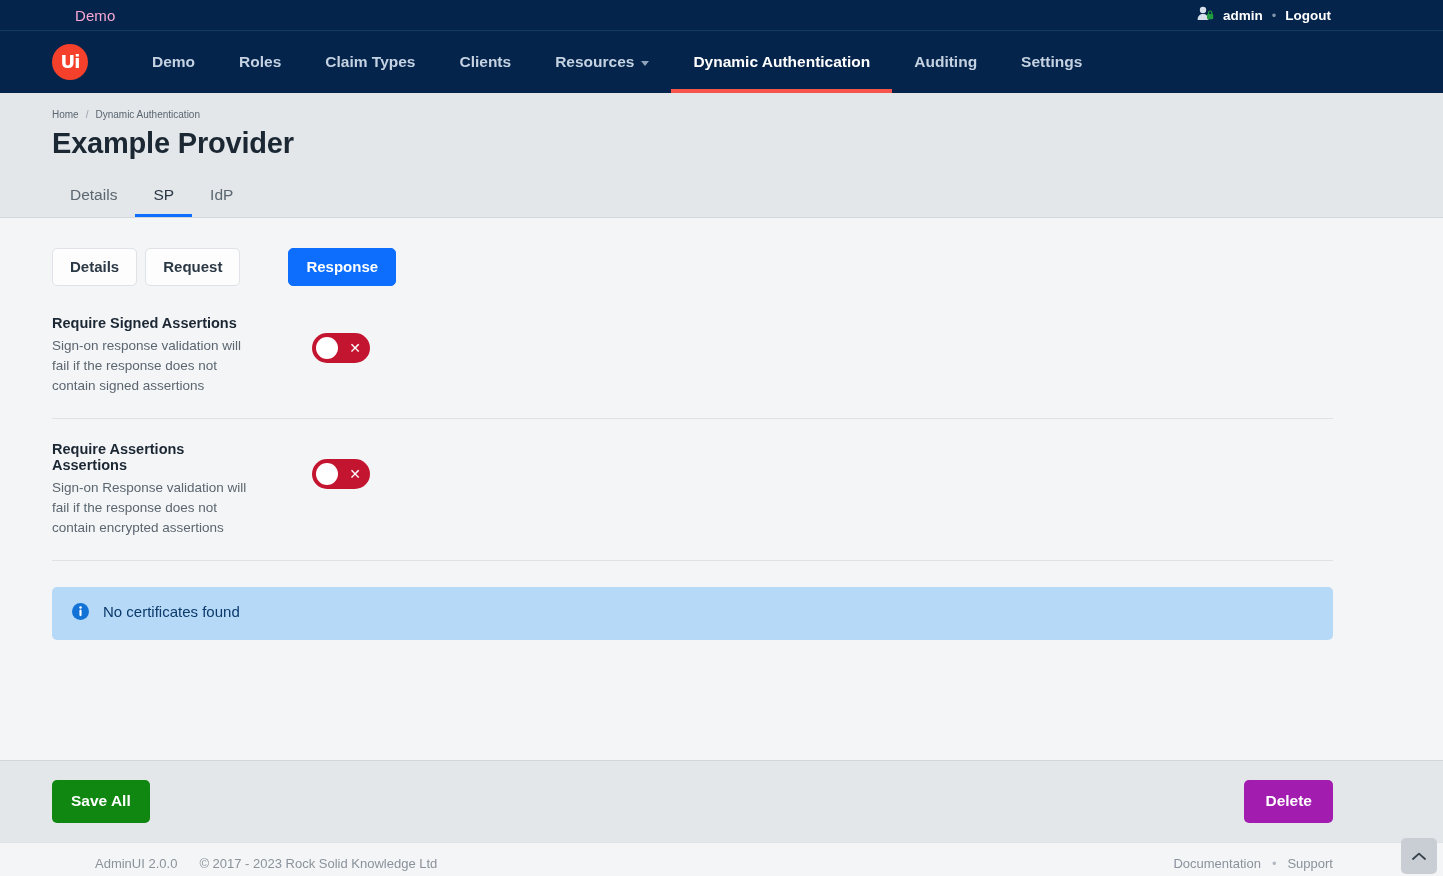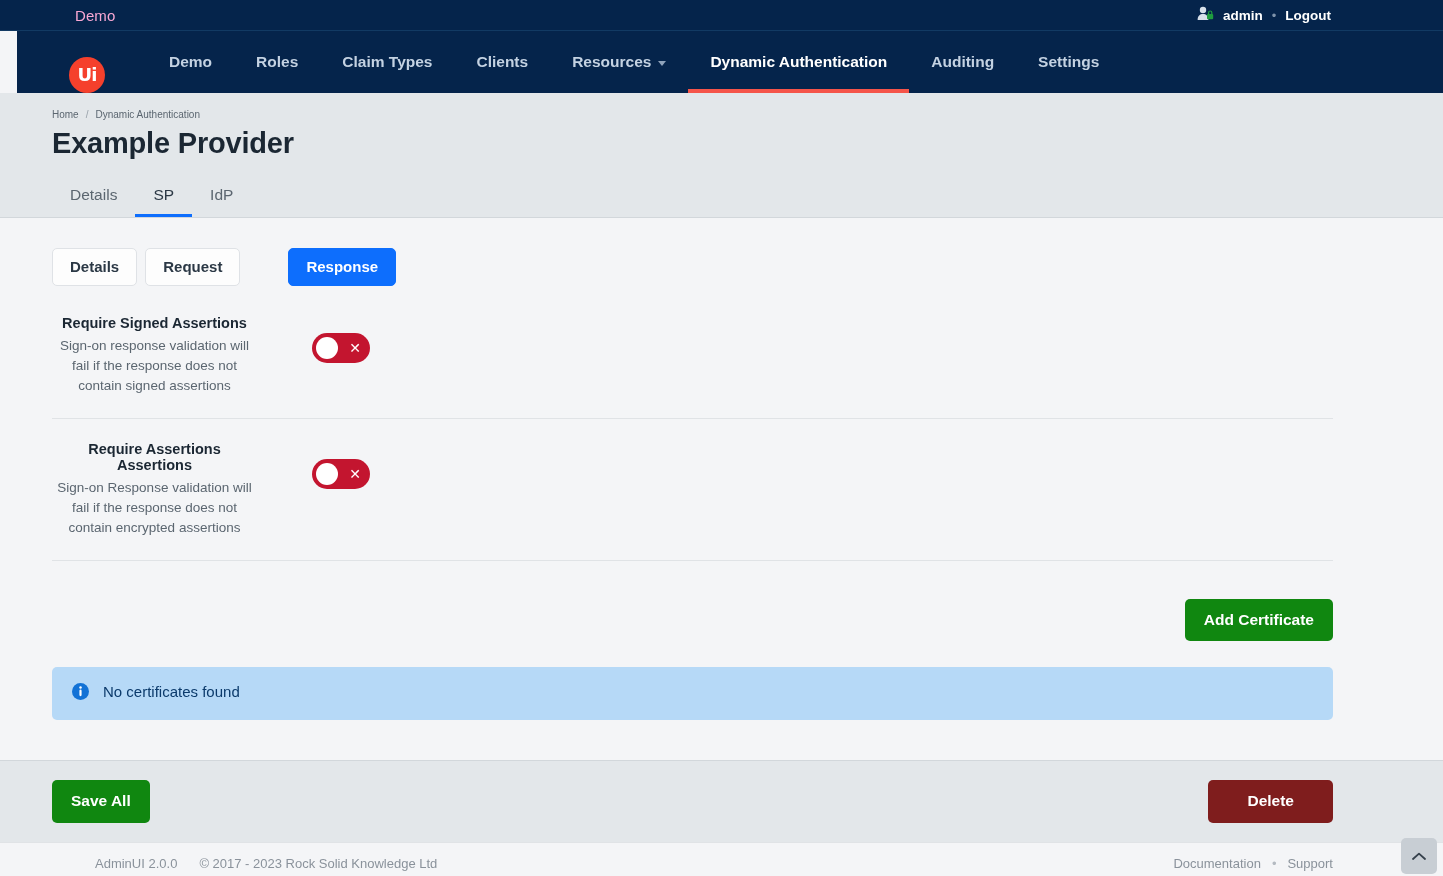--- a/index.html
+++ b/index.html
@@ -50,23 +50,22 @@
     font-size: 13.5px;
     font-weight: bold;
     cursor: pointer;
   }
 
   
   .mainnav {
     height: 62px;
     background: #05244b;
     display: flex;
-    align-items: flex-end;
+    align-items: center;
     position: relative;
-    margin-left: 17px;
   }
   .logo {
     width: 36px; height: 36px;
     border-radius: 50%;
     background: #f5402c;
     margin-left: 52px;
     margin-right: 42px;
     display: flex;
     align-items: center;
     justify-content: center;
@@ -186,21 +185,21 @@
   }
 
   .settings { width: 1281px; margin-top: 29px; }
   .setting-row {
     display: flex;
     align-items: flex-start;
     padding-bottom: 22px;
     border-bottom: 1px solid #e0e3e6;
     margin-bottom: 22px;
   }
-  .setting-text { width: 205px; flex: 0 0 auto; text-align: center; }
+  .setting-text { width: 205px; flex: 0 0 auto; }
   .setting-label {
     font-size: 14.5px;
     font-weight: bold;
     color: #1b2733;
     margin-bottom: 5px;
   }
   .setting-desc {
     font-size: 13.5px;
     color: #5b6670;
     line-height: 1.48;
@@ -244,21 +243,21 @@
     border: none;
     border-radius: 5px;
     font-size: 15.5px;
     font-weight: bold;
     color: #ffffff;
     cursor: pointer;
     font-family: "Liberation Sans", sans-serif;
     line-height: 1.2;
   }
   .btn-green { background: #108710; padding: 12px 19px; }
-  .btn-red   { background: #7f1d1d; padding: 12px 39px; }
+  .btn-red   { background: #a21caf; padding: 12px 21px; }
 
   .alert {
     width: 1281px;
     margin-top: 26px;
     background: #b6d9f7;
     border-radius: 5px;
     padding: 16px 20px;
     display: flex;
     align-items: flex-start;
     gap: 14px;
@@ -429,23 +428,20 @@
       <div class="toggle-wrap">
         <div class="toggle">
           <span class="toggle-knob"></span>
           <span class="toggle-mark">✕</span>
         </div>
       </div>
     </div>
 
   </div>
 
-  <div class="cert-actions">
-    <button class="btn btn-green">Add Certificate</button>
-  </div>
 
   <div class="alert">
     <span class="alert-icon">
       <svg width="17" height="17" viewBox="0 0 17 17">
         <circle cx="8.5" cy="8.5" r="8.5" fill="#1272d6"></circle>
         <circle cx="8.5" cy="4.4" r="1.25" fill="#ffffff"></circle>
         <rect x="7.4" y="6.6" width="2.2" height="6.6" rx="1.1" fill="#ffffff"></rect>
       </svg>
     </span>
     <span class="alert-text">No certificates found</span>

